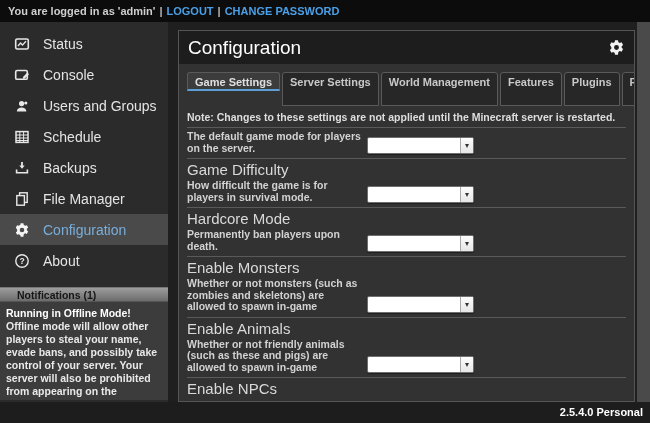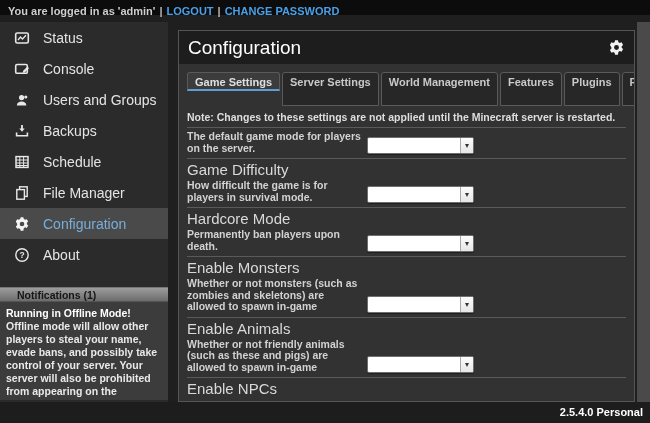--- a/index.html
+++ b/index.html
@@ -11,33 +11,33 @@
     -webkit-font-smoothing:antialiased;
   }
   :root{
     --link:#4aa0e8;
     --active-item:#79aeda;
     --underline:#5d9fd4;
     --sidebar-bg:#2b2b2b;
   }
   
   .topbar{
-    position:absolute; left:0; top:0; width:650px; height:15px;
+    position:absolute; left:0; top:0; width:650px; height:22px;
     background:#0c0c0c; color:#cfcfcf;
     font-size:11px; font-weight:bold; line-height:22px;
     padding-left:8px; white-space:nowrap;
   }
   .topbar a{ color:var(--link); text-decoration:none; cursor:pointer; }
   .topbar .sep{ color:#b9b9b9; margin:0 4px; }
   
   .sidebar{
     position:absolute; left:0; top:22px; width:168px; height:380px;
     background:var(--sidebar-bg);
   }
-  .side-items{ }
+  .side-items{ padding-top:6px; }
   .side-item{
     height:31px; display:flex; align-items:center;
     padding-left:13px; color:#e4e4e4; font-size:14px; cursor:pointer;
   }
   .side-item .icon{
     width:17px; height:17px; margin-right:13px;
     display:inline-flex; align-items:center; justify-content:center;
     color:#e8e8e8;
   }
   .side-item.active{ background:#4a4a4a; color:var(--active-item); }
@@ -150,35 +150,35 @@
             <circle cx="7.6" cy="5.6" r="2.6" fill="currentColor"></circle>
             <path d="M2.8 13.4c.3-3 2.3-4 4.8-4s4.5 1 4.8 4z" fill="currentColor"></path>
             <circle cx="11.8" cy="5" r="1.6" fill="currentColor"></circle>
           </svg>
         </span>
         <span>Users and Groups</span>
       </div>
       <div class="side-item">
         <span class="icon">
           <svg viewBox="0 0 16 16">
+            <rect x="2" y="2.6" width="12" height="10.8" fill="none" stroke="currentColor" stroke-width="1.5"></rect>
+            <path d="M5.8 2.6v10.8M9.6 2.6v10.8M2 6h12M2 9h12M2 11.5h12" fill="none" stroke="currentColor" stroke-width="1"></path>
+          </svg>
+        </span>
+        <span>Schedule</span>
+      </div>
+      <div class="side-item">
+        <span class="icon">
+          <svg viewBox="0 0 16 16">
             <path d="M8 2v5.4" fill="none" stroke="currentColor" stroke-width="1.8"></path>
             <path d="M5.3 5.6L8 8.8l2.7-3.2z" fill="currentColor"></path>
             <path d="M2.6 9.4v3.4h10.8V9.4" fill="none" stroke="currentColor" stroke-width="1.6"></path>
           </svg>
         </span>
         <span>Backups</span>
-      </div>
-      <div class="side-item">
-        <span class="icon">
-          <svg viewBox="0 0 16 16">
-            <rect x="2" y="2.6" width="12" height="10.8" fill="none" stroke="currentColor" stroke-width="1.5"></rect>
-            <path d="M5.8 2.6v10.8M9.6 2.6v10.8M2 6h12M2 9h12M2 11.5h12" fill="none" stroke="currentColor" stroke-width="1"></path>
-          </svg>
-        </span>
-        <span>Schedule</span>
       </div>
       <div class="side-item">
         <span class="icon">
           <svg viewBox="0 0 16 16">
             <rect x="5.6" y="1.8" width="7.6" height="9.6" fill="none" stroke="currentColor" stroke-width="1.4"></rect>
             <rect x="2.8" y="4.6" width="7.6" height="9.6" fill="#2b2b2b" stroke="currentColor" stroke-width="1.4"></rect>
           </svg>
         </span>
         <span>File Manager</span>
       </div>

